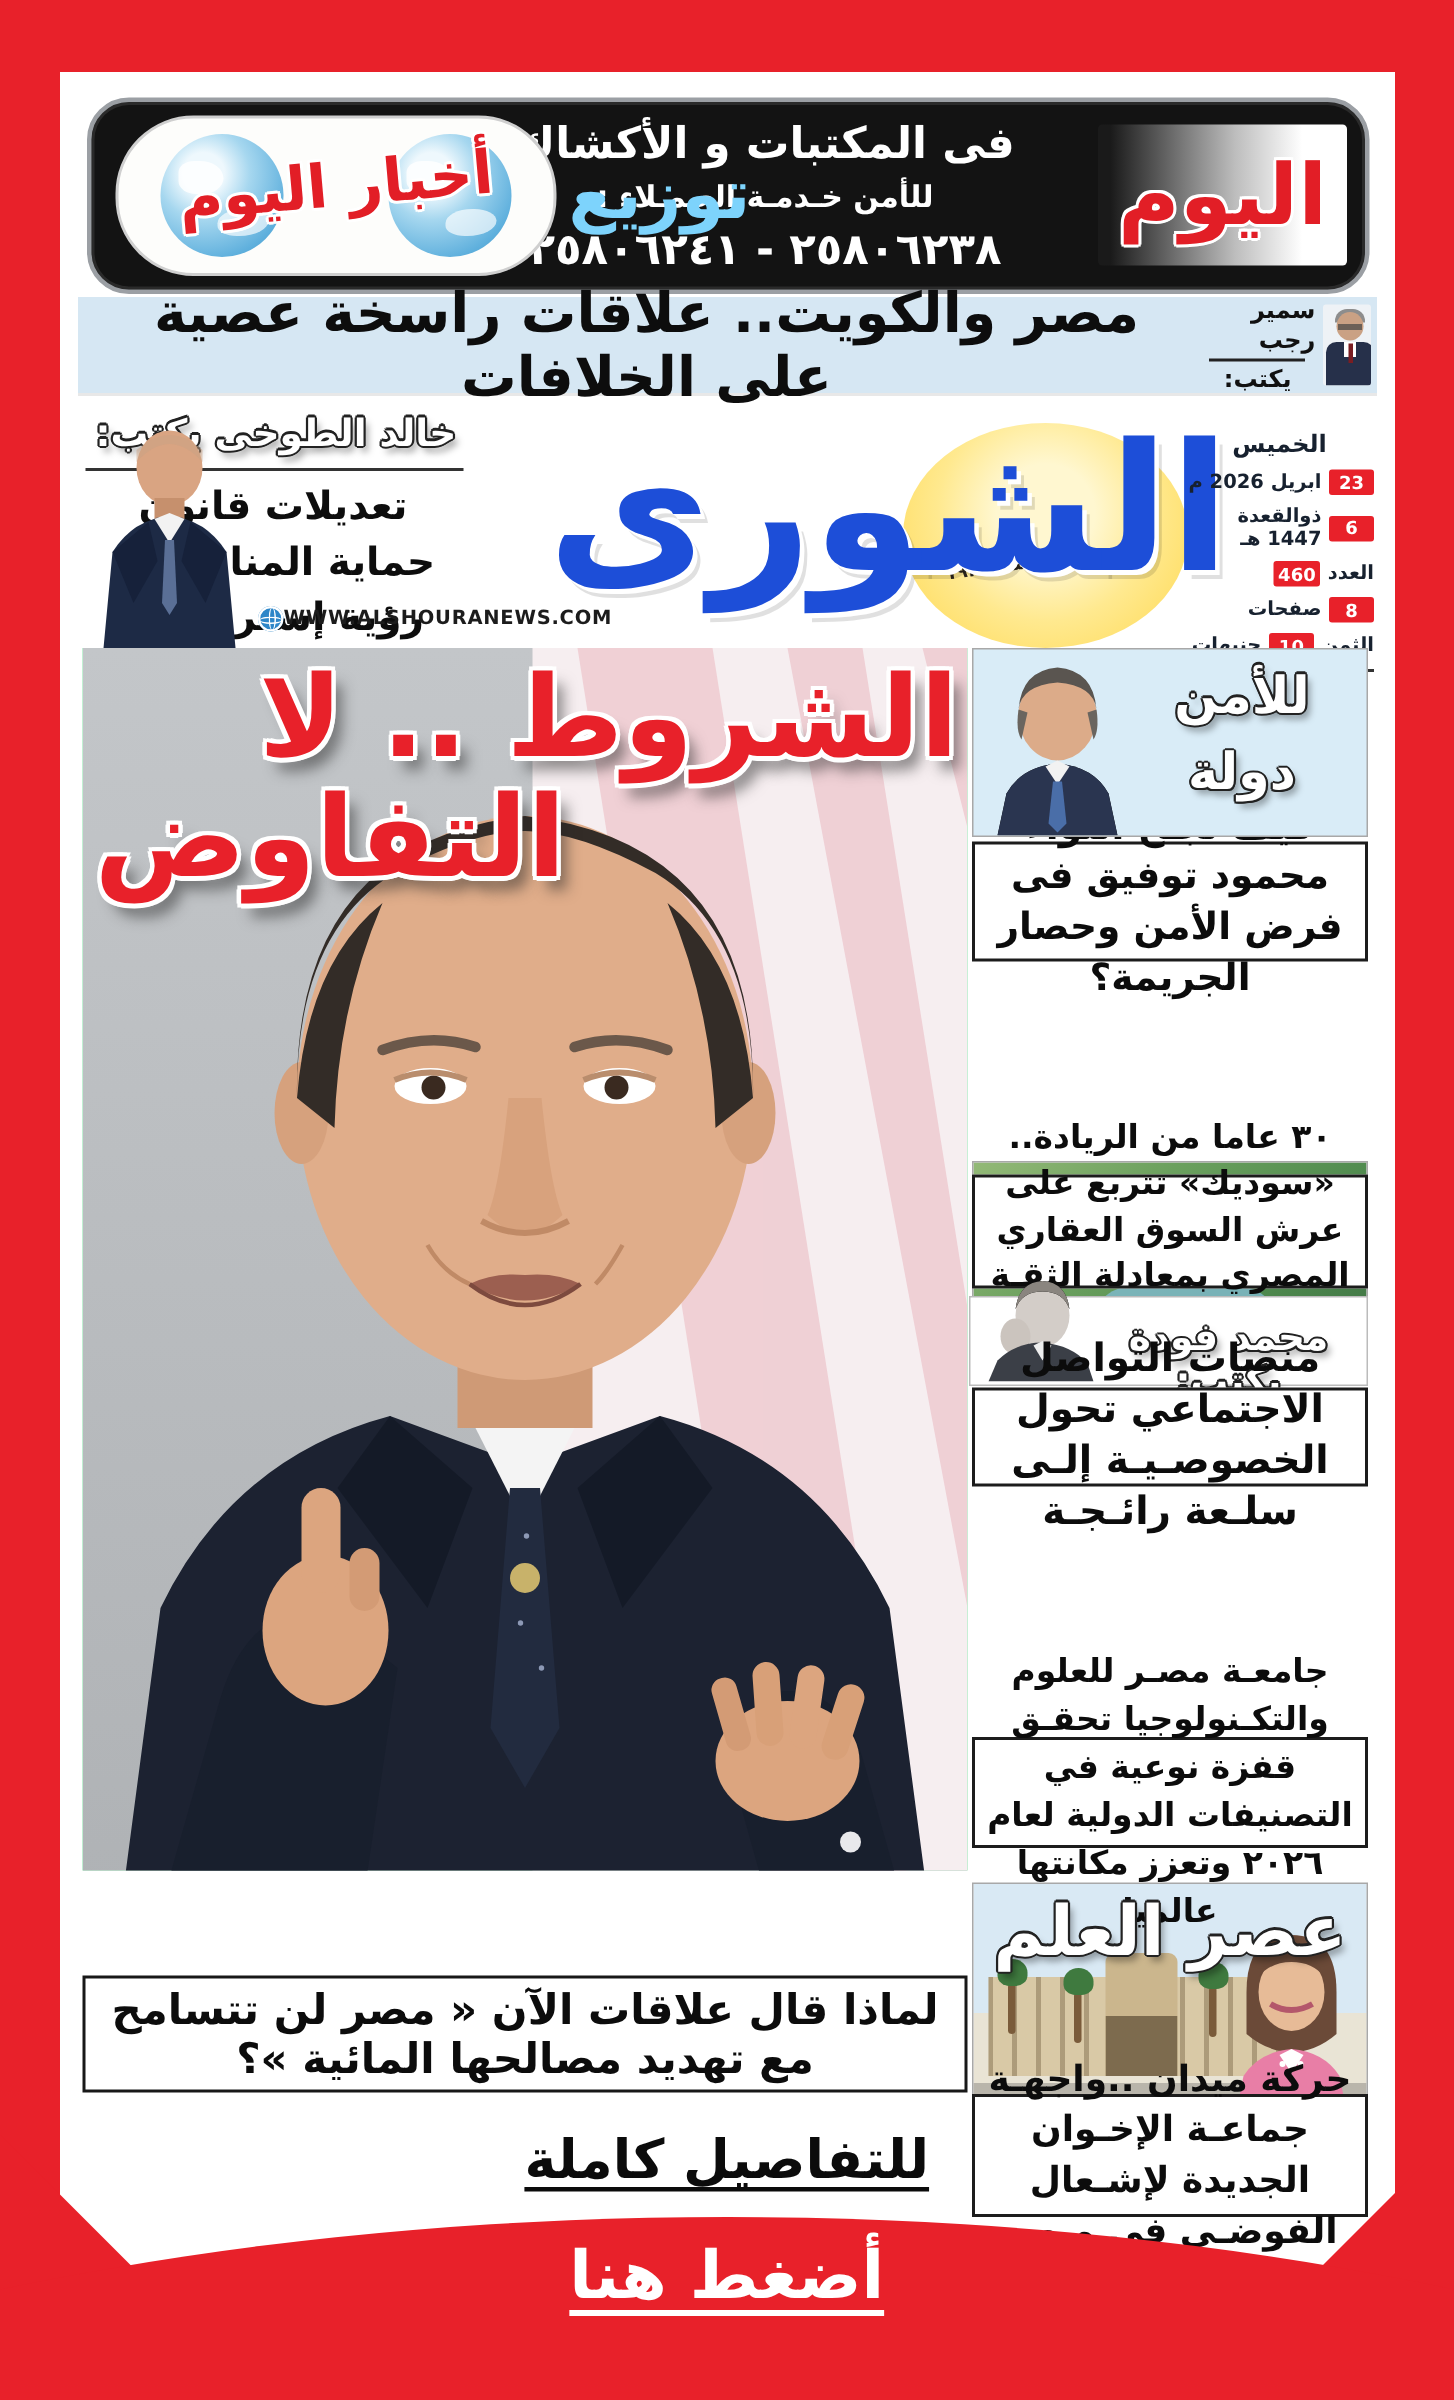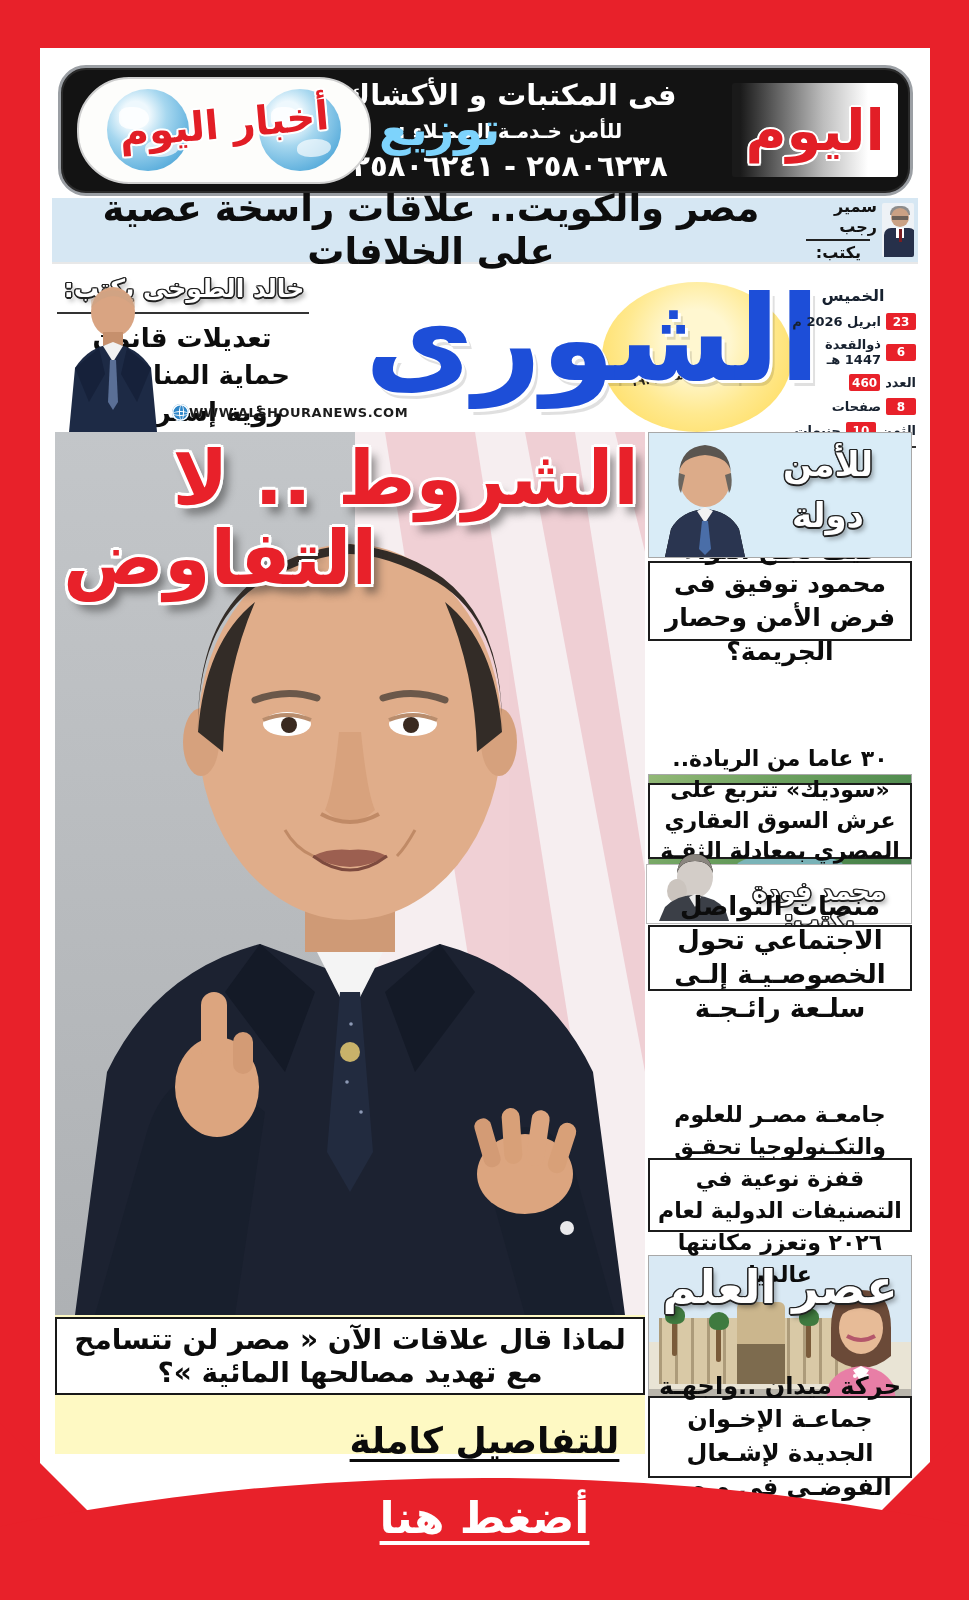--- a/index.html
+++ b/index.html
@@ -98,21 +98,21 @@
   .site-txt{font-size:13px;font-weight:bold;color:#1c1c1c;letter-spacing:.5px;}
 
   .datep{position:absolute;right:14px;top:238px;width:126px;font-size:13px;font-weight:bold;color:#17212f;}
   .datep .row{display:flex;align-items:center;justify-content:flex-start;gap:5px;margin-bottom:7px;}
   .datep .day{text-align:center;font-size:16px;margin-bottom:8px;}
   .chip{display:inline-flex;align-items:center;justify-content:center;background:#e8212a;color:#fff;
     border-radius:2px;min-width:24px;height:17px;font-size:12px;font-weight:bold;padding:0 3px;direction:ltr;}
   .datep .brule{margin-top:6px;width:120px;height:2px;background:#333;}
 
   
-  .mainbox{position:absolute;left:15px;top:384px;width:590px;height:1022px;overflow:hidden;background:#fef9c3;}
+  .mainbox{position:absolute;left:15px;top:384px;width:590px;height:815px;overflow:hidden;background:#86efac;}
   .mh1{position:absolute;right:6px;top:2px;z-index:5;font-size:75px;font-weight:bold;white-space:nowrap;}
   .mh2{position:absolute;left:8px;top:82px;z-index:5;font-size:75px;font-weight:bold;white-space:nowrap;}
   .main-caption{position:absolute;left:15px;top:1269px;width:590px;height:78px;box-sizing:border-box;
     border:2px solid #181818;background:#fff;display:flex;align-items:center;justify-content:center;
     font-size:28px;font-weight:bold;color:#0c0c0c;text-align:center;}
 
   
   .side{position:absolute;left:608px;top:384px;width:264px;}
   .sbox{position:absolute;left:0;width:264px;box-sizing:border-box;}
   .imgbox{border:1px solid #a8a8a8;overflow:hidden;position:relative;}

